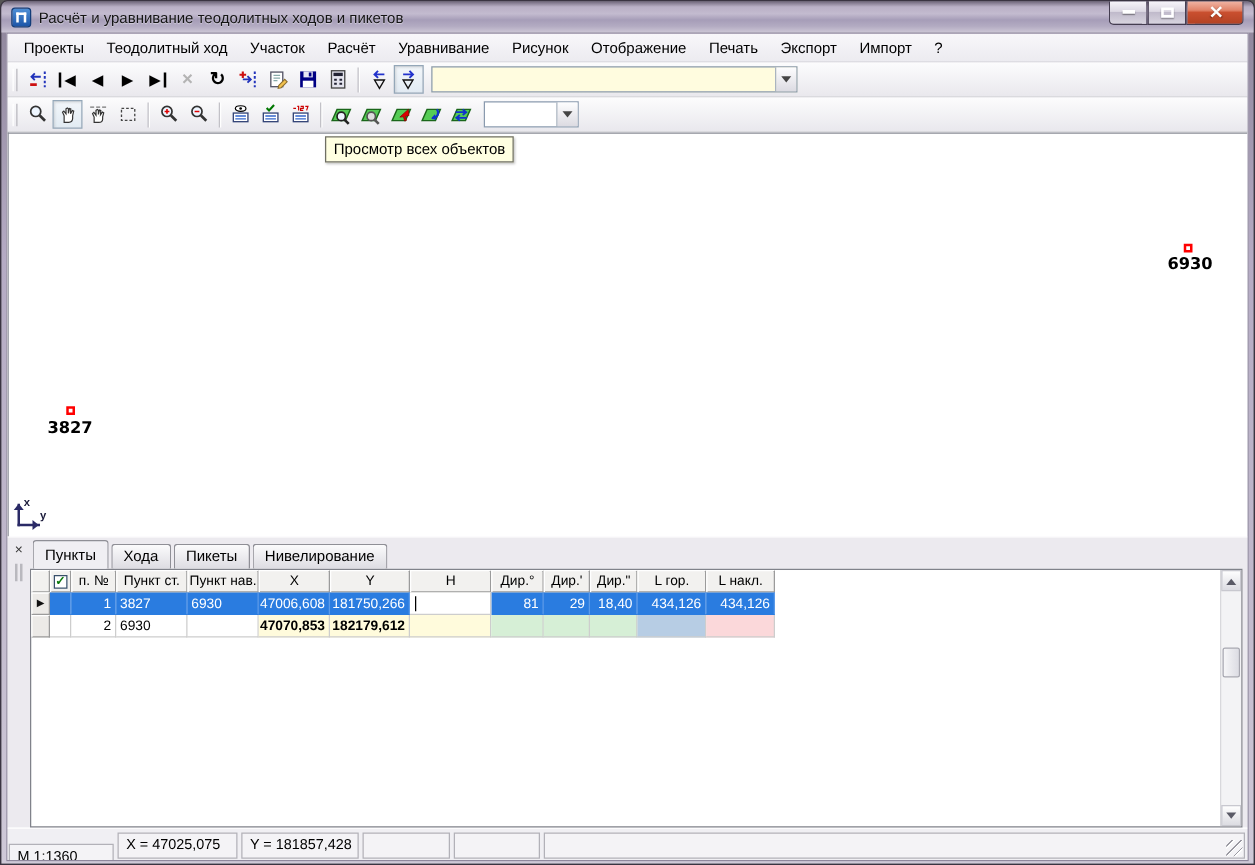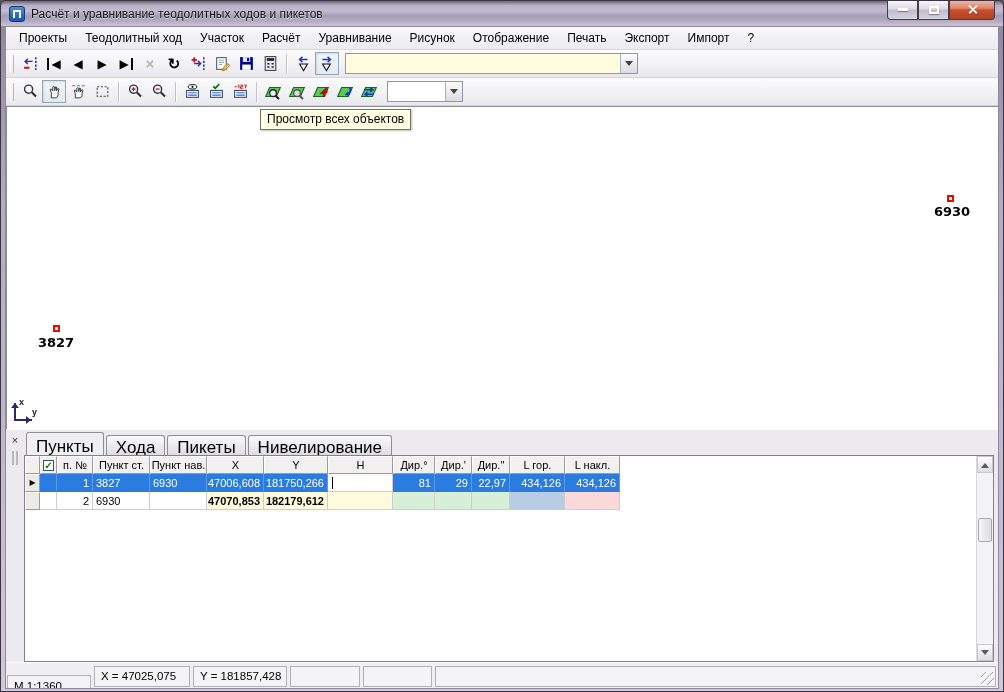--- a/index.html
+++ b/index.html
@@ -122,21 +122,21 @@
   
   .bottom { height:233px; display:flex; background:#eceaef; border-top:1px solid #fff; }
   .dockstrip { width:18px; padding-top:3px; display:flex; flex-direction:column; align-items:center; }
   .dock-close { width:14px; height:14px; display:flex; align-items:center; justify-content:center;
     font-size:11px; color:#333; line-height:1; }
   .dock-grip { margin-top:4px; width:6px; height:14px;
     border-left:2px solid #b9b8be; border-right:2px solid #b9b8be; }
   .bmain { flex:1; display:flex; flex-direction:column; padding-right:4px; }
   .tabstrip { height:25px; display:flex; align-items:flex-end; padding-left:2px; }
   .tab {
-    height:20px; padding:2px 9px 0; margin-right:2px; font-size:17px; color:#000;
+    height:20px; padding:2px 9px 0; margin-right:2px; font-size:12px; color:#000;
     border:1px solid #8f8f96; border-bottom:none; border-radius:3px 3px 0 0;
     background:linear-gradient(180deg,#fbfbfc,#dddce2);
   }
   .tab.active { height:23px; background:#f0eff3; position:relative; z-index:2; padding-top:4px; }
 
   .gridwrap {
     flex:1; background:#fff; border:1px solid #80828a; position:relative; overflow:hidden; display:flex;
   }
   .grid {
     display:grid; align-content:start;
@@ -481,21 +481,21 @@
             <div class="dc sel r">1</div>
             <div class="dc sel">3827</div>
             <div class="dc sel">6930</div>
             <div class="dc sel r">47006,608</div>
             <div class="dc sel r">181750,266</div>
             <div class="dc editor">
                 <span class="caret"></span>
               </div>
             <div class="dc sel r">81</div>
             <div class="dc sel r">29</div>
-            <div class="dc sel r">22,97</div>
+            <div class="dc sel r">18,40</div>
             <div class="dc sel r">434,126</div>
             <div class="dc sel r">434,126</div>
 
             <div class="dc ind"></div>
             <div class="dc"></div>
             <div class="dc r">2</div>
             <div class="dc">6930</div>
             <div class="dc"></div>
             <div class="dc cy r">47070,853</div>
             <div class="dc cy r">182179,612</div>

